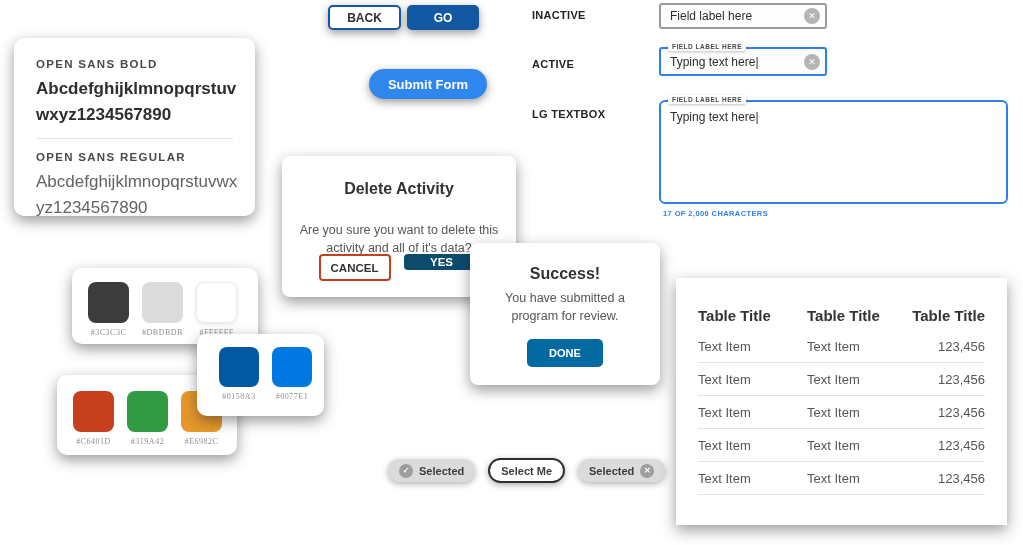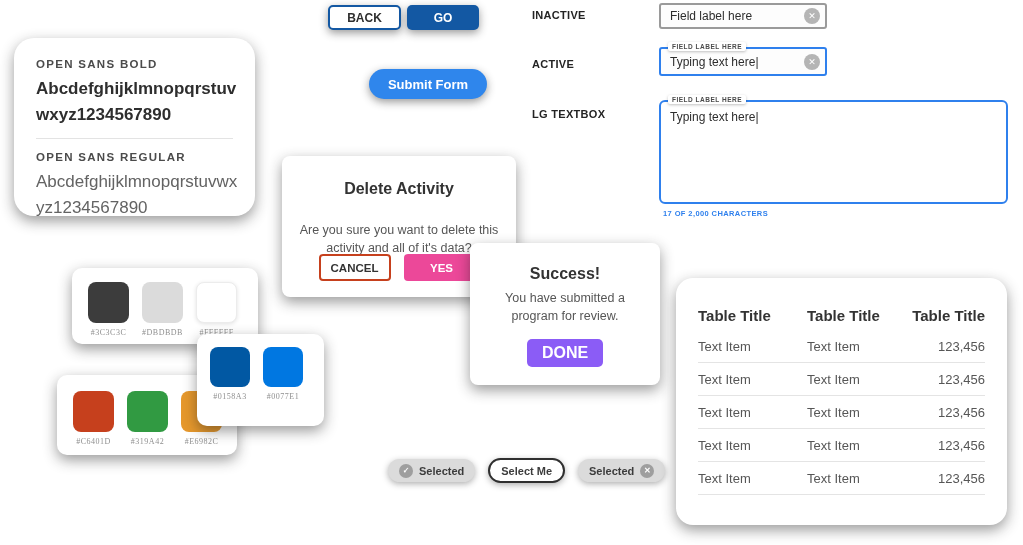--- a/index.html
+++ b/index.html
@@ -1,19 +1,19 @@
 <!DOCTYPE html>
 <html><head>
 <meta charset="utf-8">
 <style>
   * { margin:0; padding:0; box-sizing:border-box; }
   html,body { background:#ffffff; }
   body { font-family:"Liberation Sans", sans-serif; }
   .canvas { position:relative; width:1023px; height:545px; background:#ffffff; overflow:hidden; }
-  .card { position:absolute; background:#ffffff; border-radius:20px;
+  .card { position:absolute; background:#ffffff; border-radius:10px;
           box-shadow:0 5px 14px rgba(30,30,30,0.45); }
 
   
   .typo-card { left:14px; top:38px; width:241px; height:178px; padding:20px 22px; }
   .typo-label { font-size:11.5px; font-weight:bold; letter-spacing:1.3px; color:#4b4b4b; }
   .typo-sample-bold { margin-top:6px; font-size:17px; font-weight:bold; color:#2e2e2e;
                       line-height:1.5; word-break:break-all; width:201px; }
   .typo-divider { border:none; border-top:1px solid #e3e3e3; margin:11px 0 12px; }
   .typo-sample-reg { margin-top:6px; font-size:17px; color:#636363; line-height:1.5;
                      word-break:break-all; width:208px; }
@@ -59,37 +59,37 @@
 
   
   .delete-modal { left:282px; top:156px; width:234px; height:141px; border-radius:8px; text-align:center; }
   .modal-title { margin-top:24px; font-size:16px; font-weight:bold; color:#333; }
   .modal-body { margin:23px 15px 0; font-size:12.5px; color:#565656; line-height:1.45; }
   .modal-btn-row { position:absolute; left:0; right:0; bottom:16px; display:flex;
                    justify-content:center; gap:13px; }
   .btn-cancel { width:72px; height:27px; background:#fff; border:2px solid #C6401D;
                 border-radius:4px; color:#333; font-size:11.5px; font-weight:bold;
                 display:flex; align-items:center; justify-content:center; cursor:pointer; }
-  .btn-yes { width:76px; height:27px; background:#ec4899; border-radius:4px; color:#fff;
+  .btn-yes { width:76px; height:16px; background:#0c4a6e; border-radius:4px; color:#fff;
              font-size:11.5px; font-weight:bold; display:flex; align-items:center;
              justify-content:center; cursor:pointer; }
 
   
   .success-modal { left:470px; top:243px; width:190px; height:142px; border-radius:8px; text-align:center; z-index:4; }
   .success-title { margin-top:22px; font-size:16px; font-weight:bold; color:#333; }
   .success-body { margin:6px 20px 0; font-size:12.5px; color:#565656; line-height:1.45; }
   .btn-done { position:absolute; left:50%; transform:translateX(-50%); bottom:18px;
-              width:76px; height:28px; background:#8b5cf6; border-radius:5px; color:#fff;
-              font-size:16px; font-weight:bold; display:flex; align-items:center;
+              width:76px; height:28px; background:#0369a1; border-radius:5px; color:#fff;
+              font-size:11px; font-weight:bold; display:flex; align-items:center;
               justify-content:center; cursor:pointer; }
 
   
   .palette-card { border-radius:10px; }
   .palette-neutrals { left:72px; top:268px; width:186px; height:76px; padding:14px 16px 0; z-index:1; }
-  .palette-blues { left:197px; top:334px; width:127px; height:92px; padding:13px 13px 0; z-index:3; }
+  .palette-blues { left:197px; top:334px; width:127px; height:82px; padding:13px 22px 0; z-index:3; }
   .palette-accents { left:57px; top:375px; width:180px; height:80px; padding:16px 16px 0; z-index:2; }
   .swatch-row { display:flex; gap:13px; }
   .swatch { width:41px; height:41px; border-radius:8px; }
   .palette-blues .swatch { width:40px; height:40px; }
   .swatch-white { border:1px solid #ececec; box-shadow:0 1px 4px rgba(0,0,0,0.12); }
   .swatch-label { margin-top:5px; text-align:center; font-size:8px; color:#8f8f8f;
                   letter-spacing:0.5px;font-family:Liberation Serif, serif; }
 
   
   .chip-row { position:absolute; left:388px; top:458px; display:flex; gap:13px; align-items:center; }
@@ -97,21 +97,21 @@
           padding:0 11px; font-size:11px; font-weight:bold; color:#3C3C3C;
           cursor:pointer; box-shadow:0 2px 6px rgba(30,30,30,0.35); }
   .chip-gray { background:#DBDBDB; }
   .chip-outline { background:#fff; border:2px solid #2f2f2f; border-radius:13px; height:25px; }
   .chip-icon { width:14px; height:14px; border-radius:50%; background:#9e9e9e; color:#fff;
                font-size:8px; display:flex; align-items:center; justify-content:center; }
   .chip-icon.left { margin-right:6px; }
   .chip-icon.right { margin-left:6px; }
 
   
-  .table-card { left:676px; top:278px; width:331px; height:247px; border-radius:17px; padding:0 22px; }
+  .table-card { left:676px; top:278px; width:331px; height:247px; border-radius:0; padding:0 22px; }
   .t-head { display:flex; margin-top:22px; height:30px; align-items:center; }
   .th { font-size:15px; font-weight:bold; color:#333; }
   .tr { display:flex; height:33px; align-items:center; border-bottom:1px solid #e4e4e4; }
   .td { font-size:13px; color:#565656; }
   .th:nth-child(1), .td:nth-child(1) { width:38%; }
   .th:nth-child(2), .td:nth-child(2) { width:33%; }
   .th:nth-child(3), .td:nth-child(3) { width:29%; }
   .right { text-align:right; }
 </style>
 </head>

